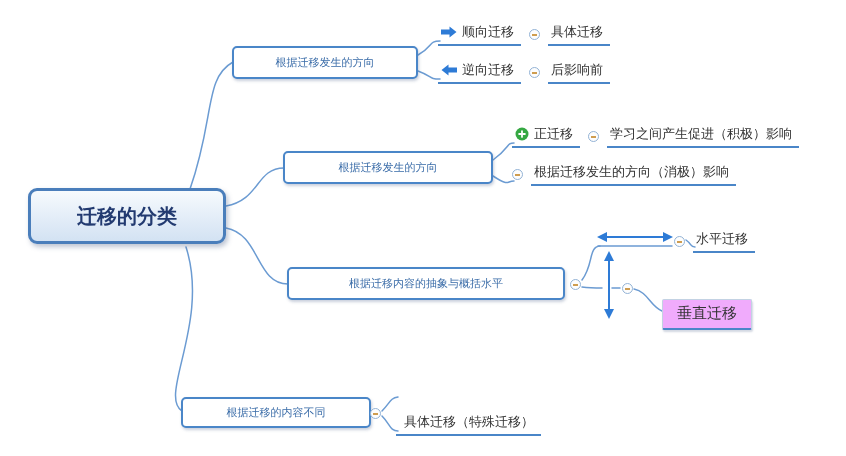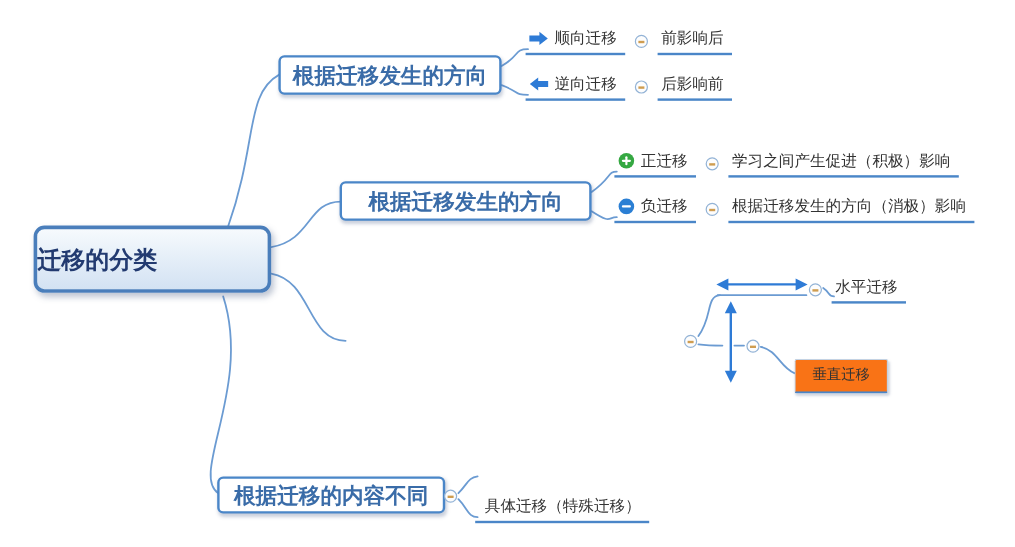--- a/index.html
+++ b/index.html
@@ -1,39 +1,39 @@
 <!DOCTYPE html>
 <html><head>
 <meta charset="utf-8">
 <style>
   * { margin:0; padding:0; box-sizing:border-box; }
   body { font-family:"DejaVu Sans","Liberation Sans",sans-serif; background:#fff; }
   .canvas { position:relative; width:846px; height:456px; background:#fff; overflow:hidden; }
   .connectors { position:absolute; left:0; top:0; }
   .root-topic { position:absolute; left:28px; top:188px; width:198px; height:56px;
-    display:flex; align-items:center; 
+    display:flex; align-items:center; justify-content:center;
     font-size:20px; font-weight:bold; color:#223a70;
     border:3px solid #4a7ebb; border-radius:9px;
     background:linear-gradient(180deg,#f6fafd 0%,#d3e2f3 100%);
     box-shadow:2px 3px 5px rgba(70,90,130,.35); }
   .topic { position:absolute; display:flex; align-items:center; justify-content:center;
-    font-size:18px; font-weight:700; color:#3a6ca8; background:#fff;
+    font-size:11px; font-weight:400; color:#3a6ca8; background:#fff;
     border:2px solid #4a86c8; border-radius:5px;
     box-shadow:1px 2px 3px rgba(80,100,140,.3); white-space:nowrap; }
   .row { position:absolute; display:flex; align-items:center; column-gap:8px;justify-content:flex-end; }
   .leaf { display:inline-flex; align-items:center; column-gap:5px; font-size:13px; color:#333;
     border-bottom:2px solid #4a86c8; padding:1px 7px 3px 3px; white-space:nowrap; }
   .collapse { flex:0 0 auto; width:11px; height:11px; border-radius:50%;
     border:1px solid #93b3d6; background:#fdfdfd; position:relative; }
   .collapse::after { content:""; position:absolute; left:2px; right:2px; top:4px; height:2px;
     background:#cf9d50; }
   .collapse.abs { position:absolute; }
   .icn { display:inline-flex; align-items:center; }
   .highlight-box { position:absolute; left:662px; top:299px; padding:4px 14px 5px;
-    font-size:12px; color:#333; background:#f97316;
+    font-size:15px; color:#333; background:#f0abfc;
     border:1px solid #c3d2e3; border-bottom:2px solid #4a86c8; border-radius:2px;
     box-shadow:1px 2px 2px rgba(80,100,140,.25); white-space:nowrap; }
 </style>
 </head>
 <body>
 
 <div class="canvas">
 
   <svg class="connectors" width="846" height="456" viewBox="0 0 846 456">
     <g stroke="#6b9bd2" stroke-width="1.5" fill="none" stroke-linecap="round">
@@ -69,35 +69,38 @@
   <div class="root-topic">
     <span>迁移的分类</span>
   </div>
 
   <div class="topic" style="left:232px;top:46px;width:186px;height:33px">
     <span>根据迁移发生的方向</span>
   </div>
   <div class="topic" style="left:283px;top:151px;width:210px;height:33px">
     <span>根据迁移发生的方向</span>
   </div>
+  <div class="topic" style="left:287px;top:267px;width:278px;height:33px">
+    <span>根据迁移内容的抽象与概括水平</span>
+  </div>
   <div class="topic" style="left:181px;top:397px;width:190px;height:31px">
     <span>根据迁移的内容不同</span>
   </div>
 
   <div class="row" style="left:438px;top:22px">
     <span class="leaf">
       <span class="icn">
         <svg width="16" height="12" viewBox="0 0 16 12">
             <path d="M0 3.5 h8.5 V0.5 L15.5 6 L8.5 11.5 V8.5 H0 Z" fill="#2e7bd6"></path>
           </svg>
       </span>
       <span class="txt">顺向迁移</span>
     </span>
     <span class="collapse"></span>
-    <span class="leaf">前影响后</span>
+    <span class="leaf">具体迁移</span>
   </div>
   <div class="row" style="left:512px;top:124px">
     <span class="leaf">
       <span class="icn">
         <svg width="14" height="14" viewBox="0 0 14 14">
             <circle cx="7" cy="7" r="6.5" fill="#35a842"></circle>
             <rect x="3.2" y="6.1" width="7.6" height="1.8" rx="0.9" fill="#fff"></rect>
             <rect x="6.1" y="3.2" width="1.8" height="7.6" rx="0.9" fill="#fff"></rect>
           </svg>
       </span>
@@ -113,29 +116,20 @@
         <svg width="16" height="12" viewBox="0 0 16 12">
             <path d="M16 3.5 h-8.5 V0.5 L0.5 6 L7.5 11.5 V8.5 H16 Z" fill="#2e7bd6"></path>
           </svg>
       </span>
       <span class="txt">逆向迁移</span>
     </span>
     <span class="collapse"></span>
     <span class="leaf">后影响前</span>
   </div>
   <div class="row" style="left:512px;top:162px">
-    <span class="leaf">
-      <span class="icn">
-        <svg width="14" height="14" viewBox="0 0 14 14">
-            <circle cx="7" cy="7" r="6.5" fill="#2b7fd4"></circle>
-            <rect x="3.2" y="6.1" width="7.6" height="1.8" rx="0.9" fill="#fff"></rect>
-          </svg>
-      </span>
-      <span class="txt">负迁移</span>
-    </span>
     <span class="collapse"></span>
     <span class="leaf">根据迁移发生的方向（消极）影响</span>
   </div>
 
   <span class="collapse abs" style="left:570px;top:279px"></span>
   <div class="row" style="left:674px;top:229px">
     <span class="collapse"></span>
     <span class="leaf">水平迁移</span>
   </div>
   <span class="collapse abs" style="left:622px;top:283px"></span>

